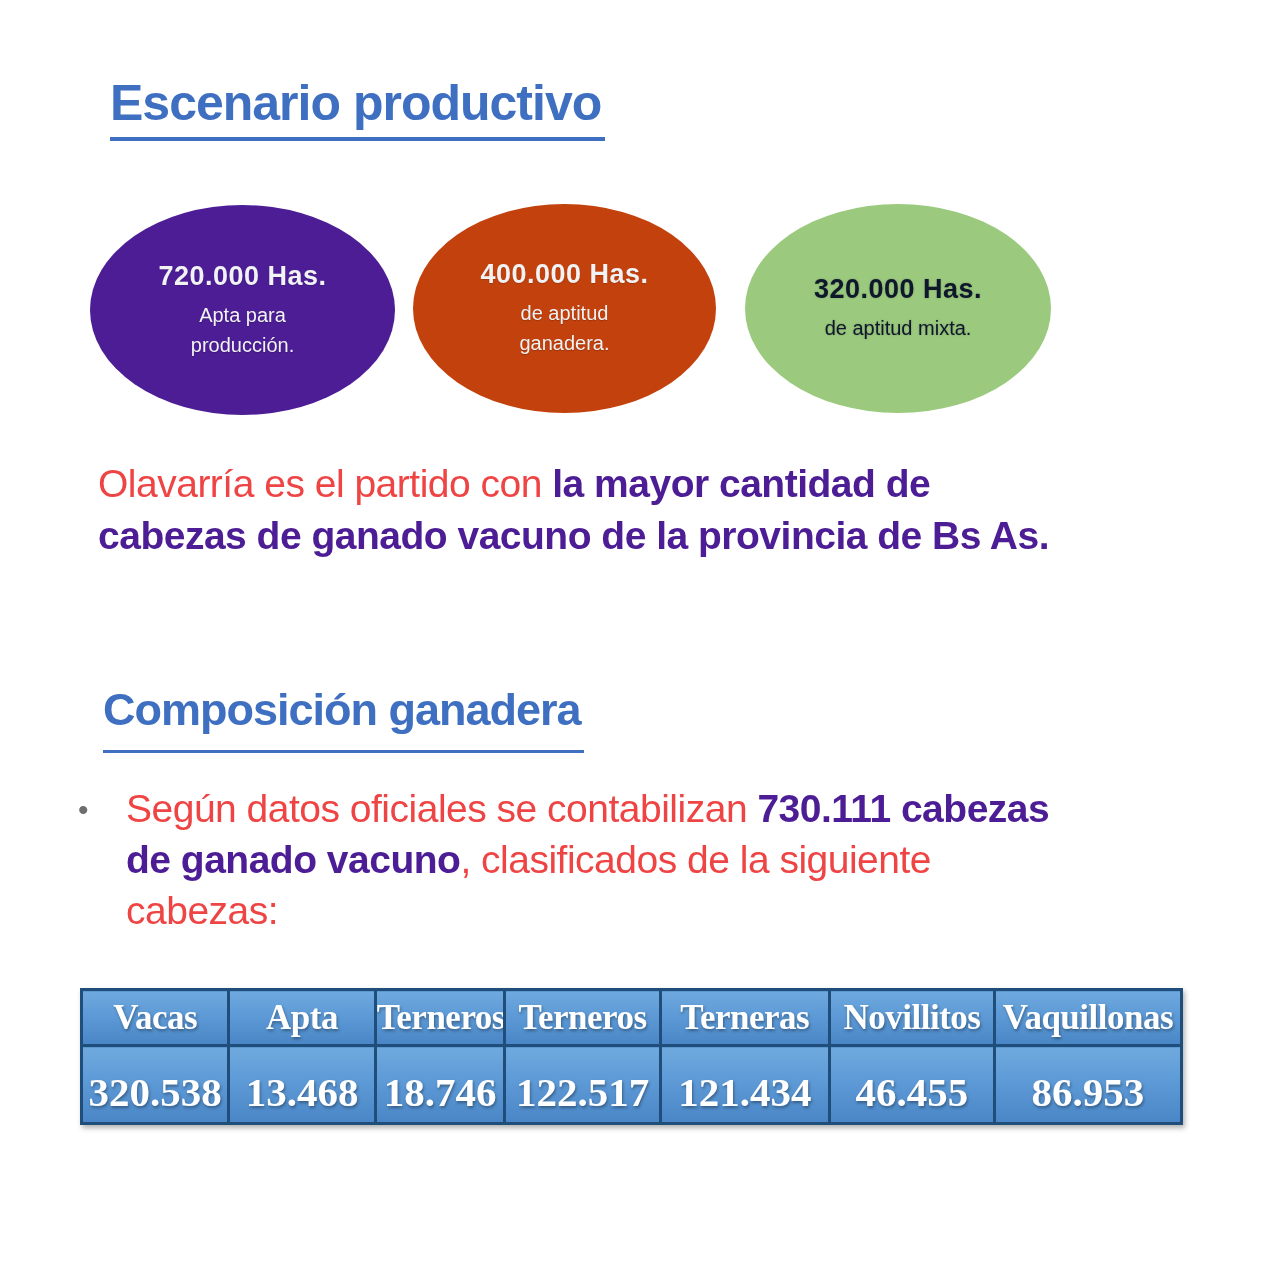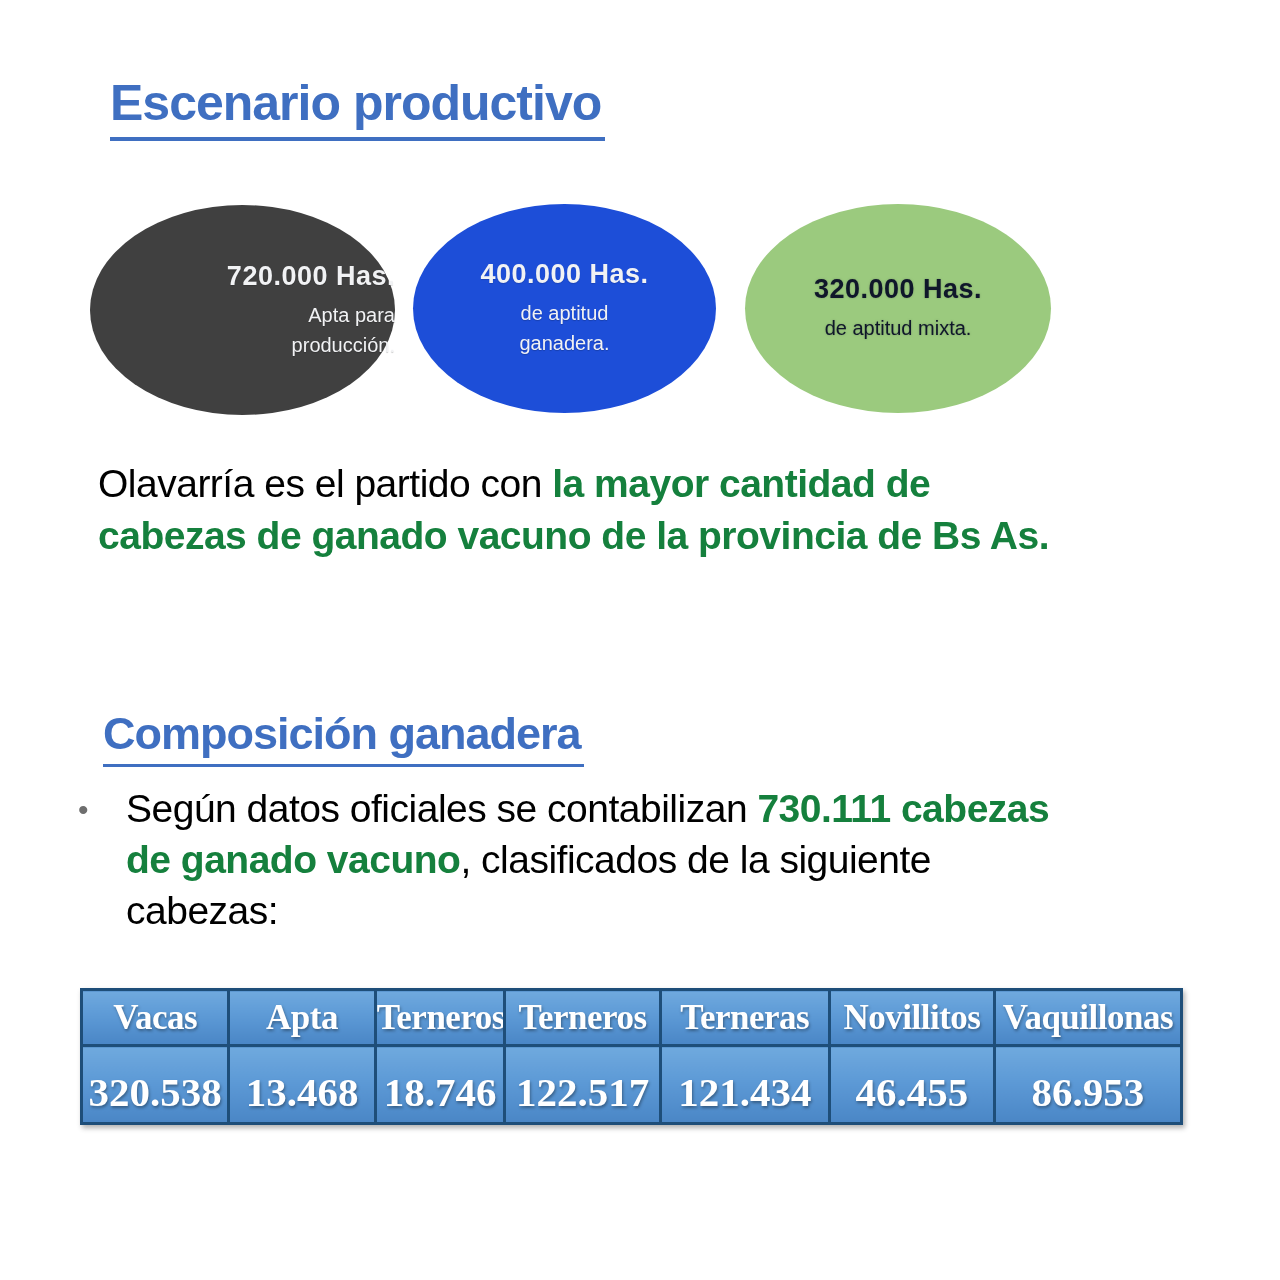--- a/index.html
+++ b/index.html
@@ -27,29 +27,29 @@
   .e-value { font-size:27px; font-weight:600; letter-spacing:0.5px; margin-bottom:8px;
              text-shadow:0 1px 1px rgba(0,0,0,0.15); }
   .e-sub   { font-size:20px; line-height:30px; text-shadow:0 1px 1px rgba(0,0,0,0.2); }
   .e-sub:empty { display:none; }
   .e3 .e-value, .e3 .e-sub { color:#0f172a; text-shadow:0 0 2px rgba(90,110,80,0.55); }
 
   
   .statement { position:absolute; left:98px; top:458px; width:1060px;
                font-size:39px; line-height:52px; letter-spacing:-0.5px; }
   .statement .line { display:block; white-space:nowrap; }
-  .gray { color:#000000; }
-  .blue { color:#15803d; font-weight:bold; }
+  .gray { color:#ef4444; }
+  .blue { color:#4c1d95; font-weight:bold; }
 
   
   .subtitle {
-    position:absolute; left:103px; top:708px;
+    position:absolute; left:103px; top:684px;
     font-size:45px; font-weight:bold; letter-spacing:-1px;
     color:#3f6fc1; display:inline-block;
-    border-bottom:3px solid #3f6fc1; padding-bottom:4px; padding-right:3px;
+    border-bottom:3px solid #3f6fc1; padding-bottom:14px; padding-right:3px;
   }
 
   .bullet-para { position:absolute; left:78px; top:783px; width:1110px;
                  font-size:39px; line-height:51px; letter-spacing:-0.5px; padding-left:25px; }
   .bullet-dot { position:absolute; left:0; top:1px; font-size:30px; color:#6e6e6e; }
   .bullet-para .line { display:block; white-space:nowrap;margin-left:23px; }
 
   
   .cattle-table {
     position:absolute; left:80px; top:988px; width:1103px;
@@ -71,27 +71,27 @@
   .source { position:absolute; right:85px; top:1128px;
             font-size:21px; font-weight:bold; color:#3f3f3f; letter-spacing:0; }
 </style>
 </head>
 <body>
 
 <div class="slide">
 
   <h1 class="title">Escenario productivo</h1>
 
-  <div class="ellipse e1" style="background: #404040; align-items: flex-end;">
+  <div class="ellipse e1" style="background: #4c1d95;">
     <div class="e-value">720.000 Has.</div>
     <div class="e-sub">Apta para</div>
     <div class="e-sub">producción.</div>
   </div>
 
-  <div class="ellipse e2" style="background: #1d4ed8;">
+  <div class="ellipse e2" style="background: #c2410c;">
     <div class="e-value">400.000 Has.</div>
     <div class="e-sub">de aptitud</div>
     <div class="e-sub">ganadera.</div>
   </div>
 
   <div class="ellipse e3" style="background: rgb(155, 202, 126);">
     <div class="e-value">320.000 Has.</div>
     <div class="e-sub">de aptitud mixta.</div>
 
   </div>

